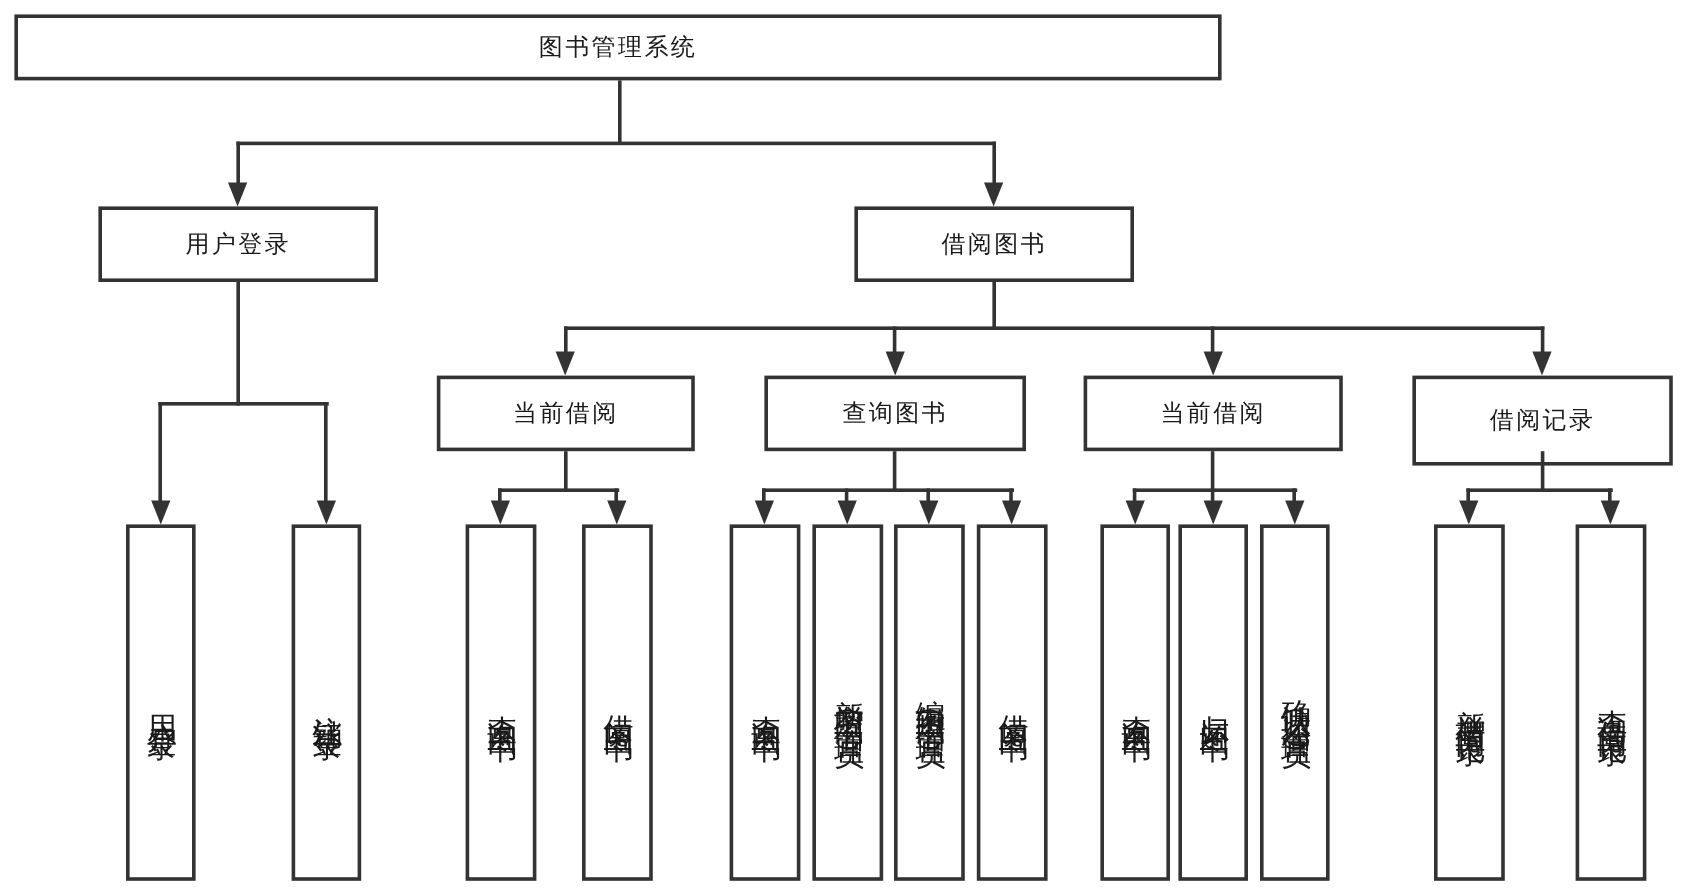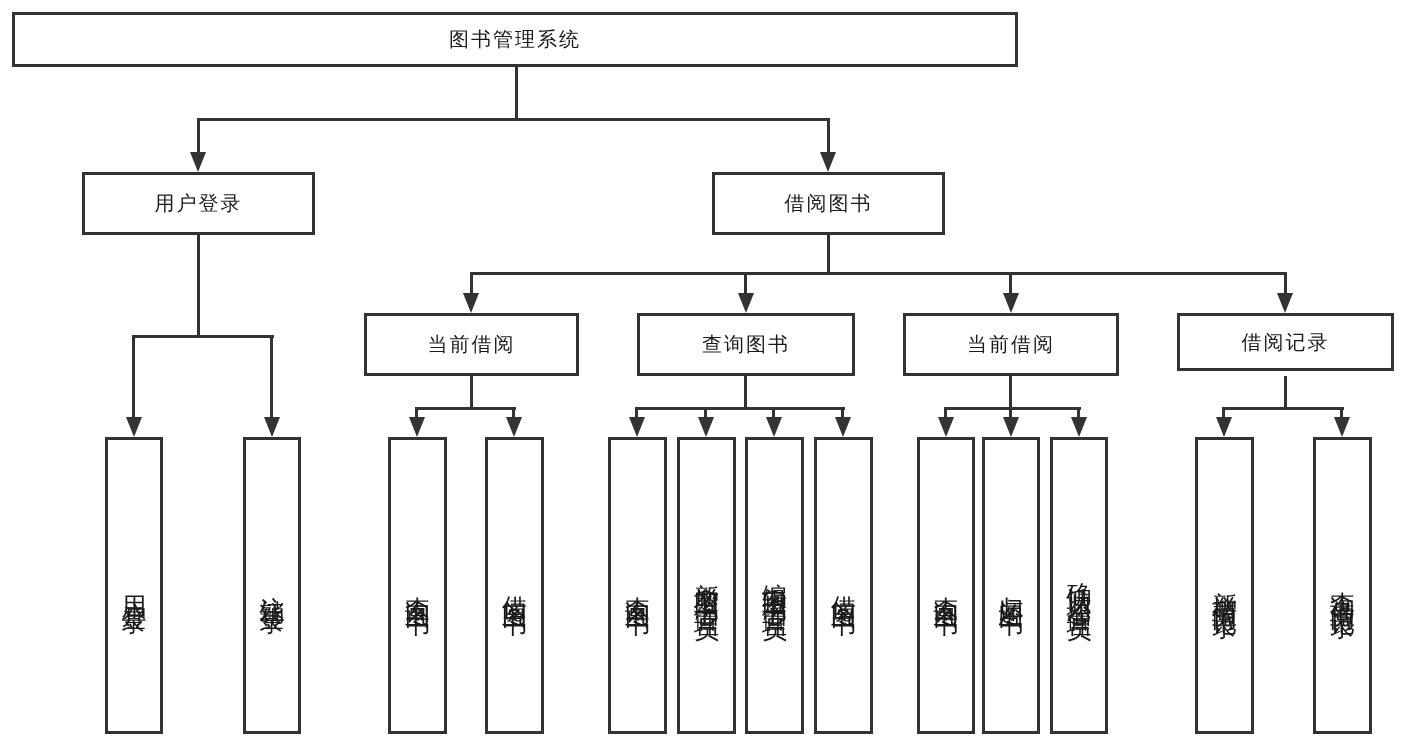--- a/index.html
+++ b/index.html
@@ -101,21 +101,21 @@
 
   <div class="box" style="left:364px; top:313px; width:215px; height:63px;">
     <span class="hlabel">当前借阅</span>
   </div>
   <div class="box" style="left:637px; top:313px; width:218px; height:63px;">
     <span class="hlabel">查询图书</span>
   </div>
   <div class="box" style="left:903px; top:313px; width:216px; height:63px;">
     <span class="hlabel">当前借阅</span>
   </div>
-  <div class="box" style="left:1177px; top:313px; width:217px; height:58px;">
+  <div class="box" style="left:1177px; top:313px; width:217px; height:75px;">
     <span class="hlabel">借阅记录</span>
   </div>
 
   <div class="line" style="left:470px; top:376px; width:3px; height:33px;"></div>
   <div class="line" style="left:415px; top:407px; width:101px; height:3px;"></div>
   <div class="line" style="left:415px; top:407px; width:3px; height:12px;"></div>
   <div class="ah" style="left:409px; top:417px;"></div>
   <div class="line" style="left:512px; top:407px; width:3px; height:12px;"></div>
   <div class="ah" style="left:506px; top:417px;"></div>
 

